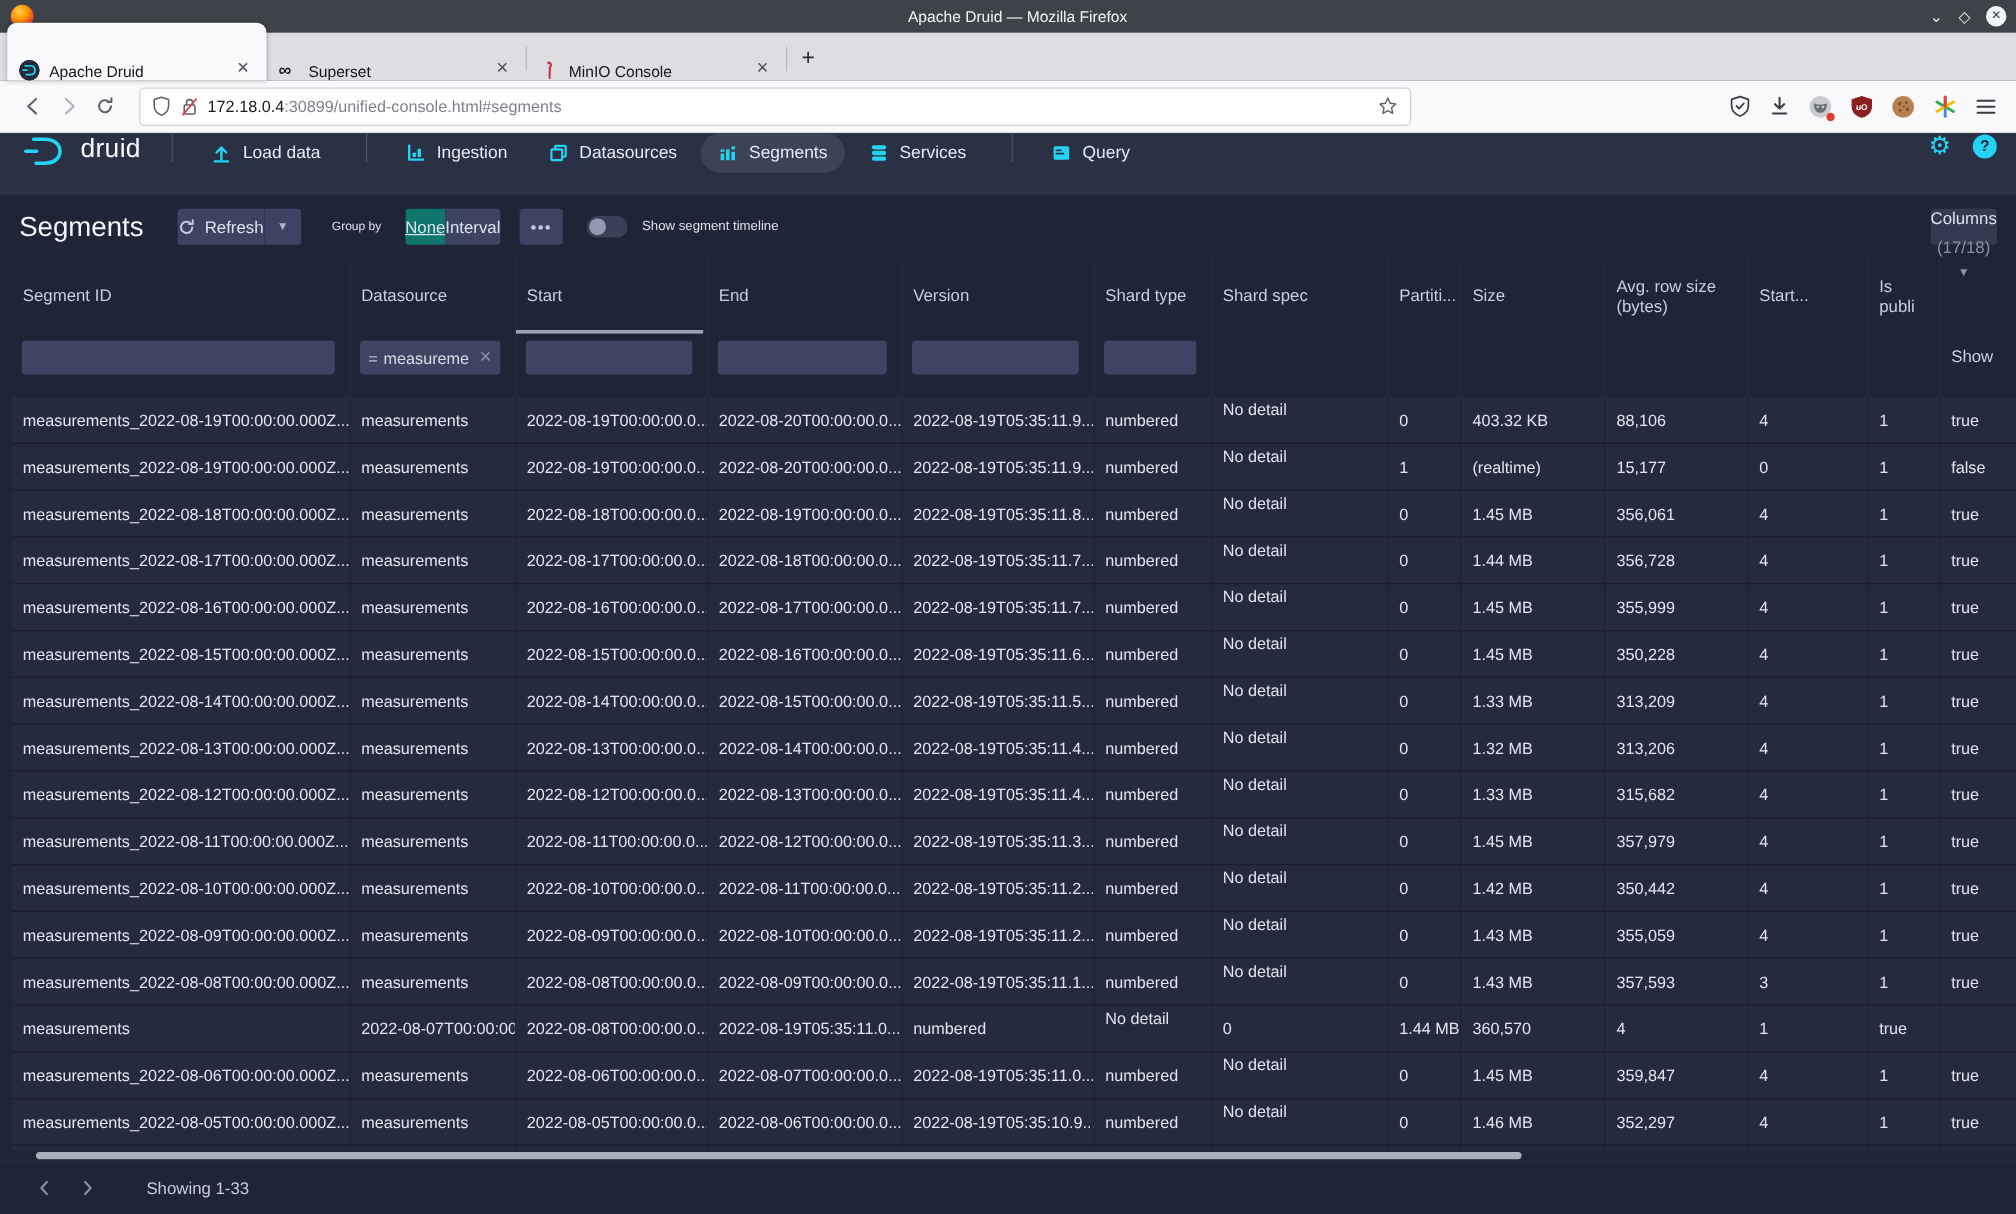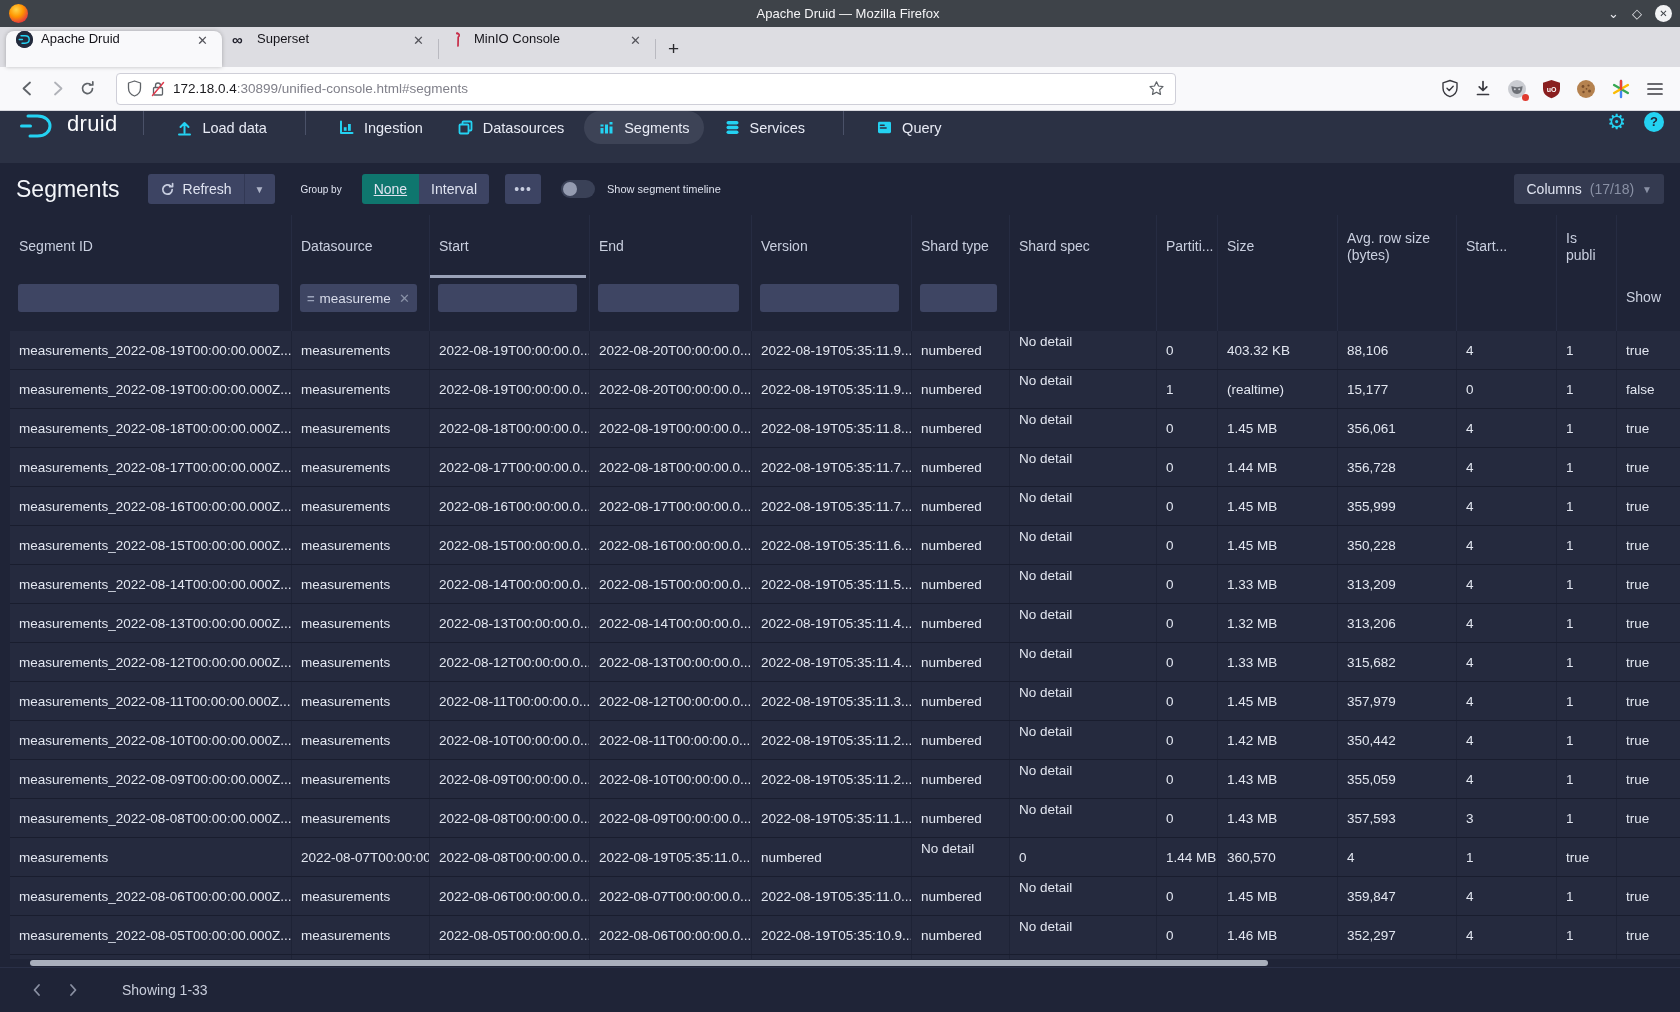--- a/index.html
+++ b/index.html
@@ -10,21 +10,21 @@
   .titlebar { height:27px; background:#3E4349; display:flex; align-items:center; position:relative; color:#fff; }
   .ff-logo { position:absolute; left:9px; top:4px; width:19px; height:19px; border-radius:50%;
     background:radial-gradient(circle at 38% 30%, #ffd54a 0%, #ff9500 40%, #e8443a 72%, #a3271d 100%); }
   .win-title { position:absolute; left:16px; right:0; text-align:center; font-size:13px; color:#f5f5f7; }
   .win-controls { position:absolute; right:8px; top:0; height:27px; display:flex; align-items:center; gap:13px; }
   .wc { color:#e9eaee; font-size:13px; line-height:1; cursor:default; }
   .wc-close { width:17px; height:17px; background:#f2f3f5; color:#3E4349; border-radius:50%; display:flex; align-items:center; justify-content:center; font-size:10px; font-weight:bold; }
 
   
   .tabbar { height:40px; background:#dddde2; display:flex; align-items:flex-end; padding-left:6px; }
-  .tab { height:36px; width:216px; display:flex; align-items:flex-start; padding:0 10px; font-size:13px; color:#15141a; position:relative; }
+  .tab { height:48px; width:216px; display:flex; align-items:flex-end; padding:0 10px; font-size:13px; color:#15141a; position:relative; }
   .tab.active { background:#f9f9fb; border-radius:8px 8px 0 0; box-shadow:0 0 4px rgba(0,0,0,.25); }
   .tab .favicon { width:17px; height:17px; margin-right:8px; flex:0 0 auto; }
   .tab .tab-title { flex:1; overflow:hidden; white-space:nowrap; }
   .tab .tab-close { color:#53535a; font-size:13px; padding:2px 4px; }
   .tab-sep { width:1px; height:20px; background:#b9b9c0; margin-bottom:8px; }
   .newtab-btn { font-size:19px; color:#2a2a2e; padding:0 12px; margin-bottom:7px; }
   .druid-favicon { border-radius:50%; background:#232A3C; position:relative; }
   .superset-glyph { font-size:15px; font-weight:bold; color:#1f1f2b; line-height:17px; }
   .minio-glyph svg { display:block; }
 
@@ -45,35 +45,35 @@
   .nav-sep { width:1px; height:24px; background:#4A5168; margin:0 18px; }
   .dnav-item { display:flex; align-items:center; gap:9px; padding:8px 14px; border-radius:18px; font-size:14.5px; color:#E8EBF5; margin-right:6px; }
   .dnav-item.active { background:#3D4356; }
   .dnav-right { margin-left:auto; display:flex; align-items:center; gap:18px; }
   .gear-glyph { font-size:21px; color:#24D2F2; line-height:1; }
   .help-btn { width:20px; height:20px; border-radius:50%; background:#24D2F2; color:#1F2437; font-size:13px; font-weight:bold; display:flex; align-items:center; justify-content:center; }
 
   
   .toolbar { height:52px; background:#1F2437; display:flex; align-items:center; padding:0 16px; }
   .page-title { font-size:23px; color:#F4F6FA; margin-right:28px; font-weight:400; }
-  .btn { background:#3D4463; border-radius:3px; height:30px; display:flex; align-items:center; color:#DFE3F0; font-size:14px; padding:0 12px; }
+  .btn { background:#3D4463; border-radius:3px; height:30px; display:flex; align-items:center; color:#DFE3F0; font-size:14px; padding:0 0; }
   .split-btn { display:flex; }
   .split-btn .btn-main { border-radius:3px 0 0 3px; gap:8px; }
   .split-btn .btn-caret { border-radius:0 3px 3px 0; border-left:1px solid #323854; padding:0 10px; color:#AEB4C8; font-size:10px; }
   .groupby-label { margin:0 20px 0 26px; font-size:10px; color:#DFE3F0; }
   .seg-group { display:flex; }
   .seg-btn { border-radius:0; }
   .seg-btn.first { border-radius:3px 0 0 3px; }
   .seg-btn.last { border-radius:0 3px 3px 0; }
   .seg-btn.selected { background:#0f766e;text-decoration:underline; }
   .more-btn { margin-left:16px; width:36px; justify-content:center; letter-spacing:1px; color:#C7CDDF; }
   .toggle { margin-left:20px; width:34px; height:18px; border-radius:9px; background:#3A4157; position:relative; }
   .toggle-knob { position:absolute; left:2px; top:2px; width:14px; height:14px; border-radius:50%; background:#949BB0; }
   .toggle-label { margin-left:12px; font-size:11px; color:#DCE0EC; }
-  .columns-btn { margin-left:auto; background:#343A50; gap:8px; }
+  .columns-btn { margin-left:auto; background:#343A50; gap:8px;flex-direction:column; }
   .columns-count { color:#8A91A5; }
   .caret-down { color:#8A91A5; font-size:10px; }
 
   
   .grid { display:grid; grid-template-columns:282px 138px 160px 162px 160px 98px 147px 61px 120px 119px 100px 60px 123px; margin-left:10px; width:1730px; }
   .thead { height:63px; }
   .hcell { display:flex; align-items:center; padding:0 9px; font-size:14px; color:#C9CFDF; border-right:1px solid #262C42; position:relative; line-height:1.2; }
   .sortline { position:absolute; left:0; right:3px; bottom:0; height:3px; background:#9AA2B8; }
   .filterrow { height:53px; }
   .fcell { padding:6px 12px 0 0; border-right:1px solid #262C42; display:flex; align-items:flex-start; overflow:hidden; }

